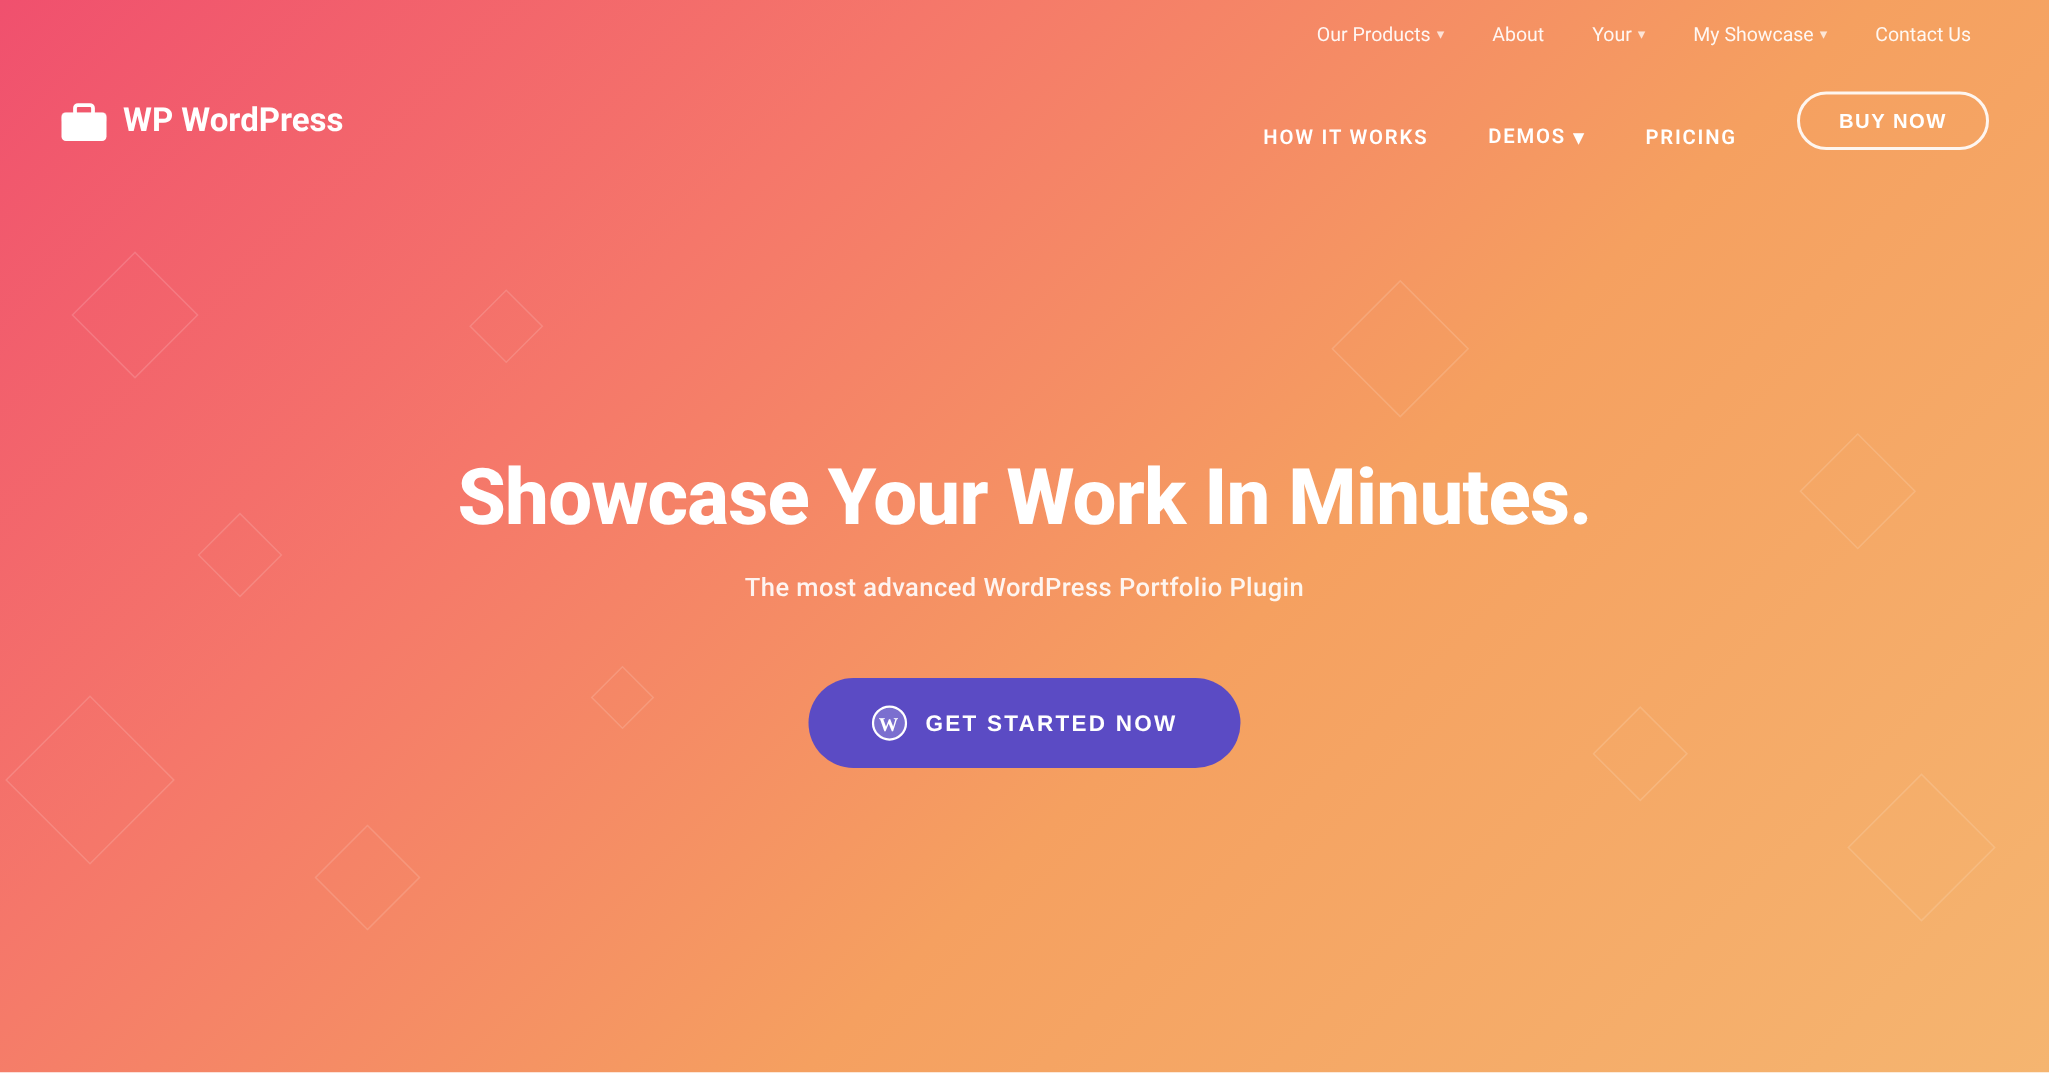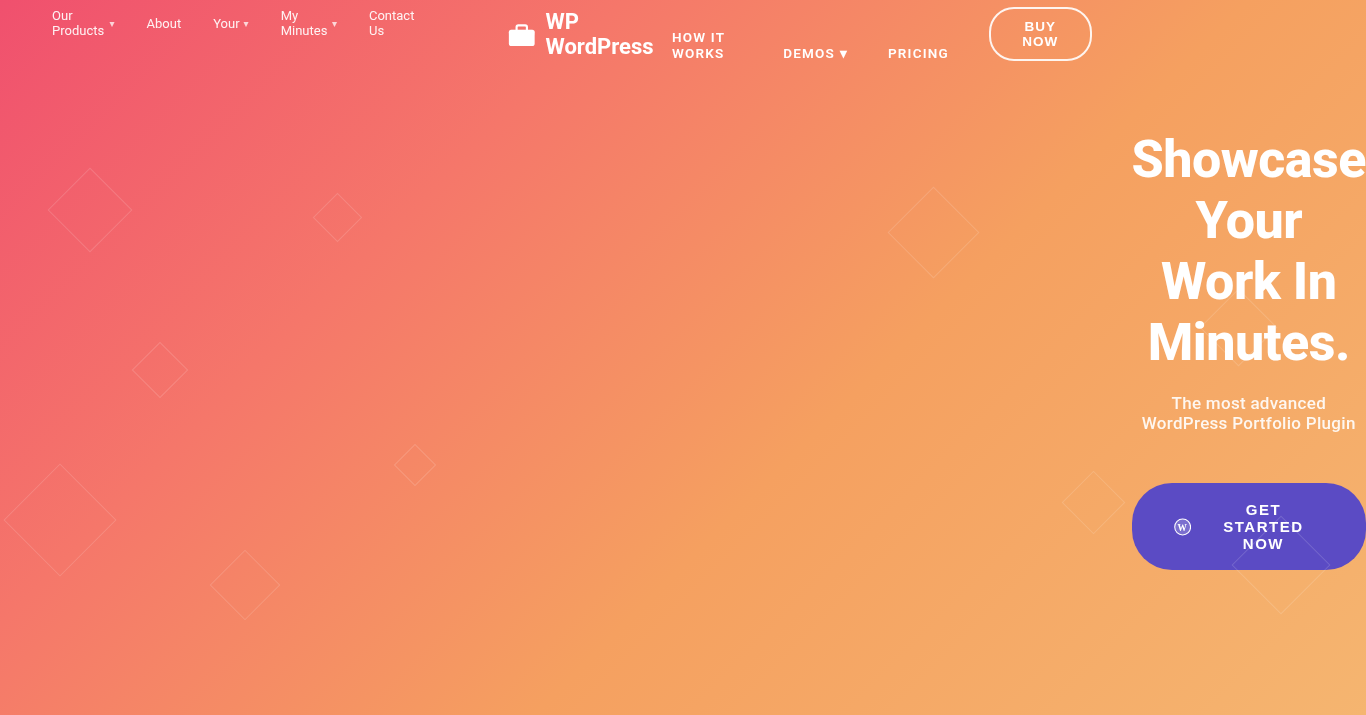--- a/index.html
+++ b/index.html
@@ -14,21 +14,21 @@
       overflow: hidden;
       font-family: -apple-system, BlinkMacSystemFont, 'Segoe UI', Roboto, sans-serif;
     }
 
     .hero {
       width: 100%;
       height: 715px;
       background: linear-gradient(135deg, #f0506e 0%, #f5776a 30%, #f5a060 60%, #f5b570 100%);
       position: relative;
       display: flex;
-      flex-direction: row;
+      flex-direction: column;
     }
 
     
     .bg-shapes {
       position: absolute;
       inset: 0;
       overflow: hidden;
       pointer-events: none;
     }
 
@@ -212,21 +212,21 @@
       <span class="chevron">▾</span>
     </div>
     <div class="top-nav-item">
       <span>About</span>
     </div>
     <div class="top-nav-item">
       <span>Your</span>
       <span class="chevron">▾</span>
     </div>
     <div class="top-nav-item">
-      <span>My Minutes</span>
+      <span>My Showcase</span>
       <span class="chevron">▾</span>
     </div>
     <div class="top-nav-item">
       <span>Contact Us</span>
     </div>
   </nav>
 
   <nav class="main-nav">
     <div class="logo">
       <div class="logo-icon">

